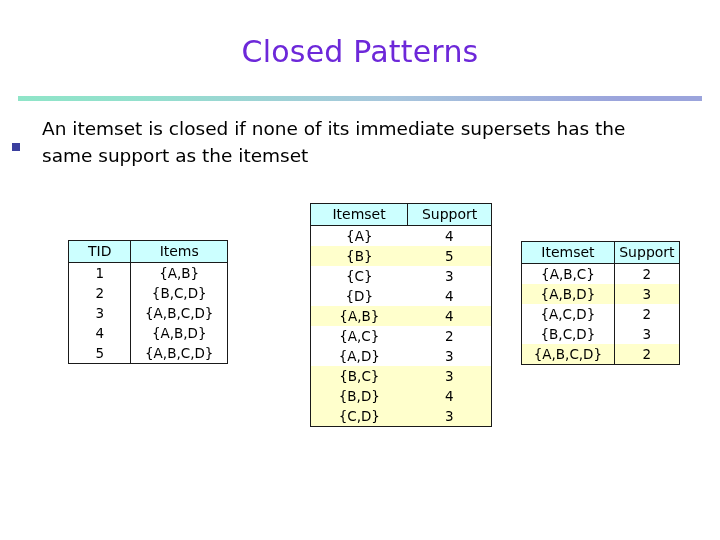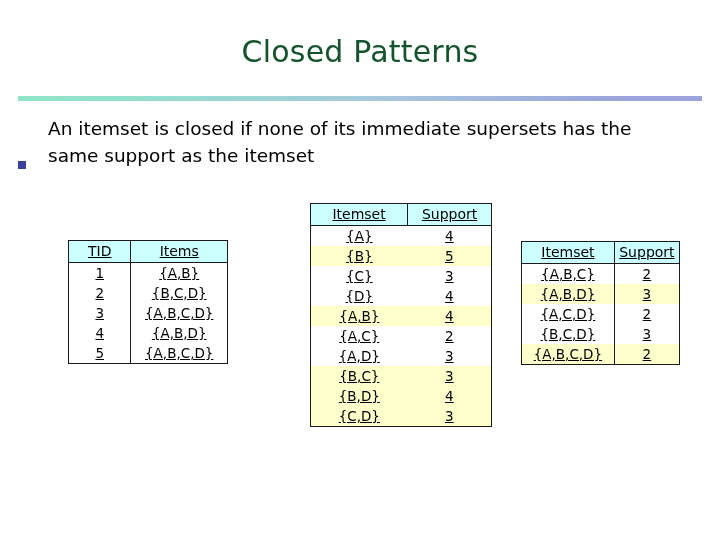--- a/index.html
+++ b/index.html
@@ -7,53 +7,53 @@
     width:720px;height:540px;background:#ffffff;
     font-family:"DejaVu Sans","Liberation Sans",sans-serif;
     overflow:hidden;position:relative;
   }
   .slide{position:absolute;inset:0;}
 
   
   .title{
     position:absolute;left:0;top:34px;width:720px;
     text-align:center;
-    font-size:30px;color:#14532d;letter-spacing:.2px;
+    font-size:30px;color:#6d28d9;letter-spacing:.2px;
     font-family:"DejaVu Sans","Liberation Sans",sans-serif;
     white-space:nowrap;
   }
   .divider{
     position:absolute;left:18px;top:96px;width:684px;height:5px;
     background:linear-gradient(to right,#8fe5c8 0%,#93e0cd 18%,#a8c6dd 55%,#9ba4dc 88%,#9ba4dc 100%);
   }
 
   
   .bullet-row{
-    position:absolute;left:18px;top:115px;width:665px;
-    display:flex;align-items:flex-end;
+    position:absolute;left:12px;top:115px;width:665px;
+    display:flex;align-items:center;
   }
   .bullet-mark{
     width:8px;height:8px;background:#3b3f9e;margin-top:9px;flex:0 0 auto;
   }
   .bullet-text{
     margin-left:22px;font-size:18.5px;line-height:27px;color:#000;
     font-family:"DejaVu Sans","Liberation Sans",sans-serif;
   }
 
   
   .tbl{
     position:absolute;
     border:1px solid #1a1a1a;
     background:#ffffff;
     box-sizing:border-box;
     font-size:13.5px;
     color:#000;
     font-family:"DejaVu Sans","Liberation Sans",sans-serif;
   }
-  .tbl table{border-collapse:collapse;width:100%;text-decoration:underline;}
+  .tbl table{border-collapse:collapse;width:100%;}
   .tbl th,.tbl td{
     padding:0;margin:0;text-align:center;
     font-weight:normal;
     height:20px;line-height:20px;
     white-space:nowrap;
   }
   .tbl thead th{
     background:#ccffff;
     height:21px;line-height:21px;
     border-bottom:1px solid #1a1a1a;

